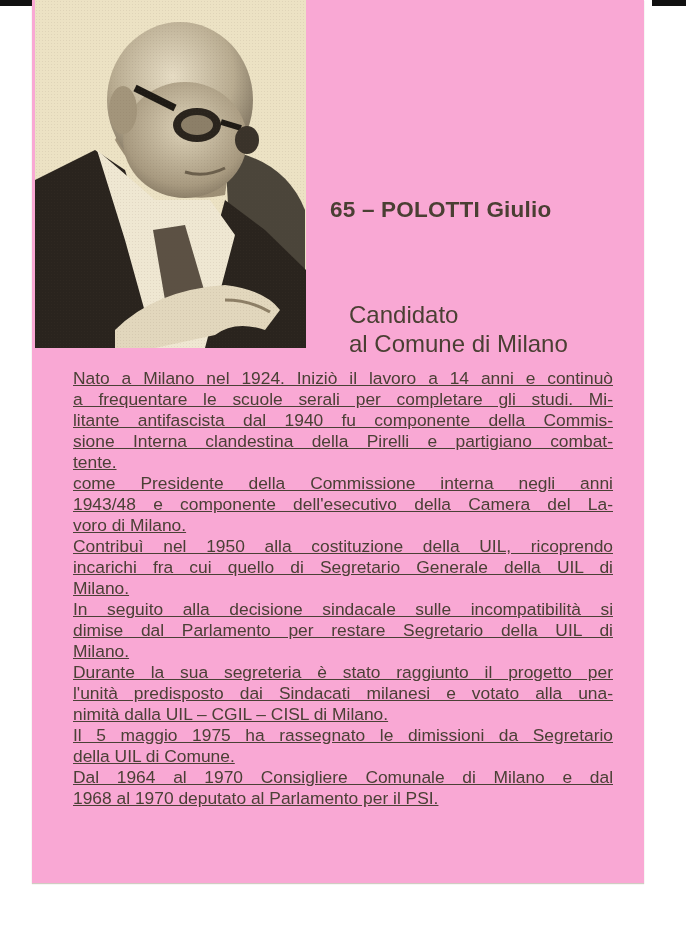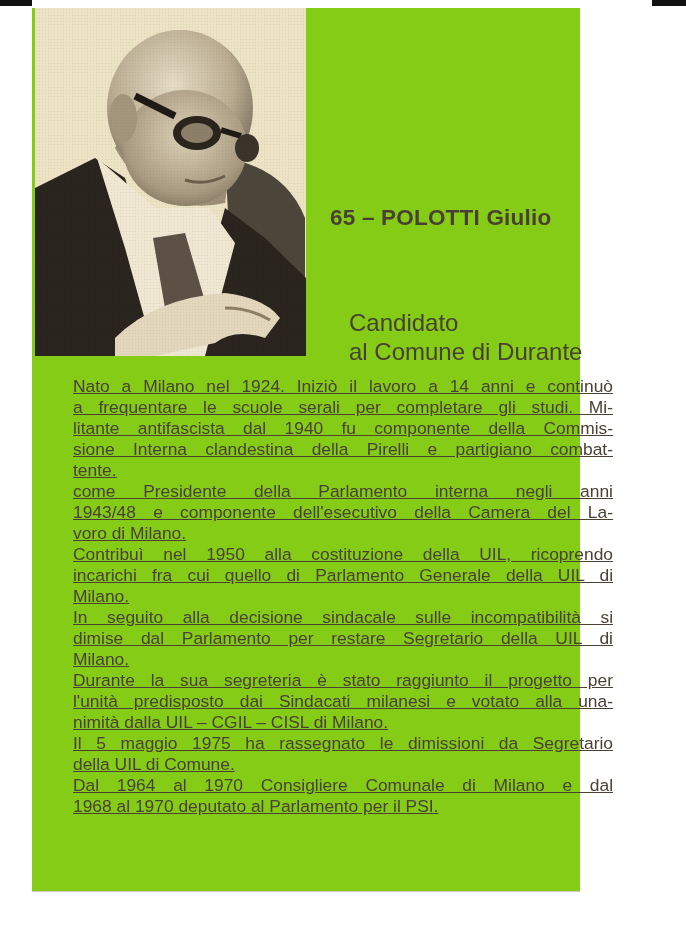--- a/index.html
+++ b/index.html
@@ -3,22 +3,22 @@
 <meta charset="utf-8">
 <style>
   html, body { margin:0; padding:0; }
   body {
     width:686px; height:933px; background:#ffffff; position:relative; overflow:hidden;
     font-family:"Liberation Sans", sans-serif;
   }
   .topbar-left { position:absolute; left:0; top:0; width:32px; height:6px; background:#111; }
   .topbar-right { position:absolute; left:652px; top:0; width:34px; height:6px; background:#111; }
   .card {
-    position:absolute; left:32px; top:8px; width:548px; height:883px;
-    background:#84cc16;
+    position:absolute; left:32px; top:0; width:612px; height:883px;
+    background:#f9a8d4;
     box-shadow: 0 1px 1px rgba(120,110,80,0.35);
   }
   .photo {
     position:absolute; left:3px; top:0; width:271px; height:348px;
     background:#e9dfbe; overflow:hidden;
   }
   .photo svg { display:block; }
   .title {
     position:absolute; left:298px; top:197px;
     font-size:22.5px; font-weight:bold; color:#4a3f33; letter-spacing:0.2px;
@@ -91,34 +91,34 @@
       <path d="M80 330 Q120 290 190 285 Q230 290 245 310 L230 330 Q200 320 180 335 L120 348 L80 348 Z" fill="#e2d7bd"></path>
       <path d="M190 300 Q215 300 235 312" stroke="#8d7f66" stroke-width="3" fill="none"></path>
       <rect width="271" height="348" fill="url(#halftone)"></rect>
     </svg>
   </div>
 
   <div class="title">65 – POLOTTI Giulio</div>
 
   <div class="subtitle">
     <div>Candidato</div>
-    <div>al Comune di Durante</div>
+    <div>al Comune di Milano</div>
   </div>
 
   <div class="bio">
     <span class="line just">Nato a Milano nel 1924. Iniziò il lavoro a 14 anni e continuò</span>
     <span class="line just">a frequentare le scuole serali per completare gli studi. Mi-</span>
     <span class="line just">litante antifascista dal 1940 fu componente della Commis-</span>
     <span class="line just">sione Interna clandestina della Pirelli e partigiano combat-</span>
     <span class="line">tente.</span>
-    <span class="line just">come Presidente della Parlamento interna negli anni</span>
+    <span class="line just">come Presidente della Commissione interna negli anni</span>
     <span class="line just">1943/48 e componente dell'esecutivo della Camera del La-</span>
     <span class="line">voro di Milano.</span>
     <span class="line just">Contribuì nel 1950 alla costituzione della UIL, ricoprendo</span>
-    <span class="line just">incarichi fra cui quello di Parlamento Generale della UIL di</span>
+    <span class="line just">incarichi fra cui quello di Segretario Generale della UIL di</span>
     <span class="line">Milano.</span>
     <span class="line just">In seguito alla decisione sindacale sulle incompatibilità si</span>
     <span class="line just">dimise dal Parlamento per restare Segretario della UIL di</span>
     <span class="line">Milano.</span>
     <span class="line just">Durante la sua segreteria è stato raggiunto il progetto per</span>
     <span class="line just">l'unità predisposto dai Sindacati milanesi e votato alla una-</span>
     <span class="line">nimità dalla UIL – CGIL – CISL di Milano.</span>
     <span class="line just">Il 5 maggio 1975 ha rassegnato le dimissioni da Segretario</span>
     <span class="line">della UIL di Comune.</span>
     <span class="line just">Dal 1964 al 1970 Consigliere Comunale di Milano e dal</span>

